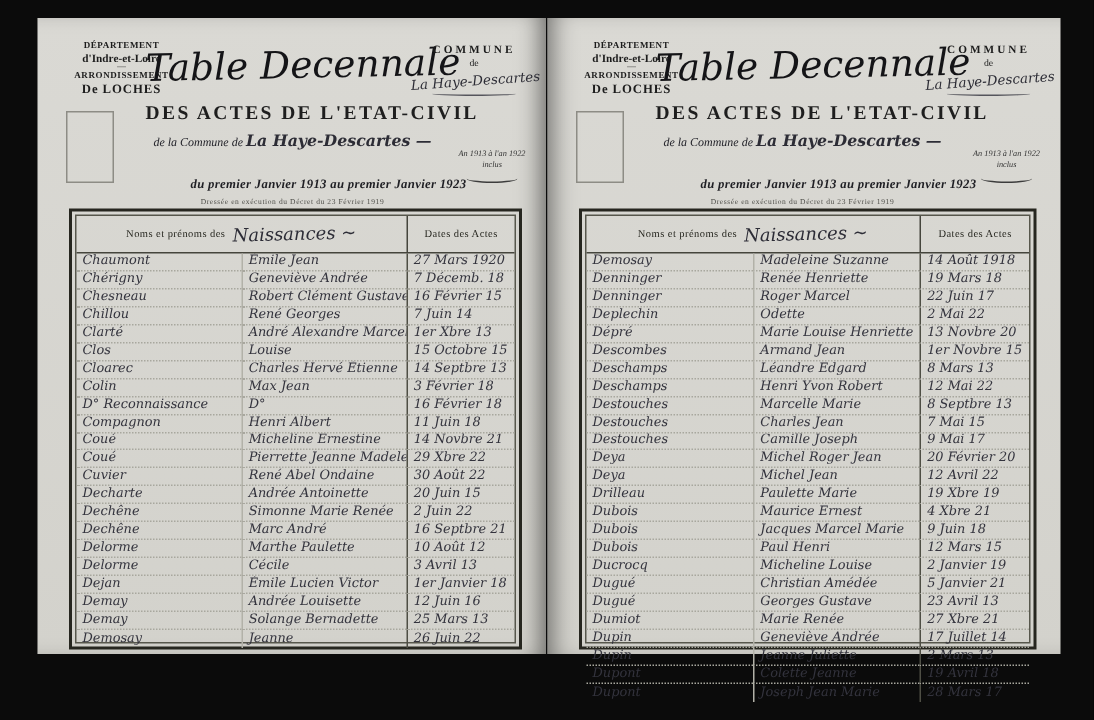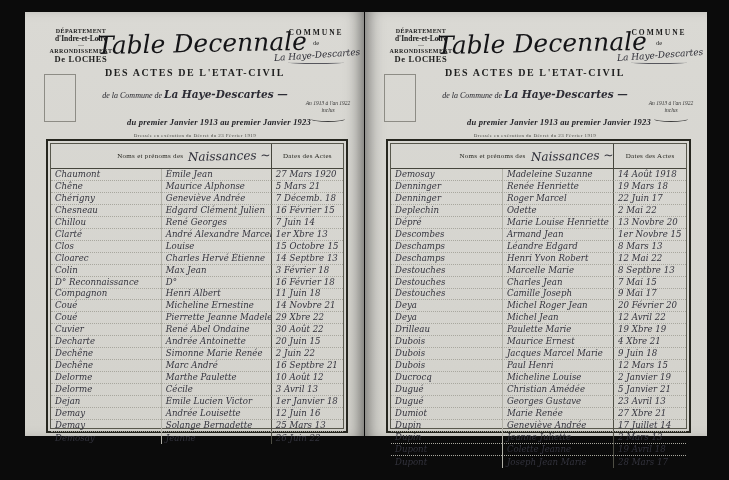--- a/index.html
+++ b/index.html
@@ -13,22 +13,22 @@
 
   .dept { position:absolute; top:16px; left:8px; width:96px; text-align:center; color:#1c1c1c; }
   .dept-l1 { font-size:6px; font-weight:bold; letter-spacing:.4px; }
   .dept-l2 { font-size:7.5px; font-weight:bold; }
   .dept-sep { font-size:6px; line-height:5px; color:#333; }
   .dept-l3 { font-size:8.5px; font-weight:bold; letter-spacing:.6px; }
 
   .script-title { position:absolute; top:17px; left:72px; width:196px; text-align:center;
                   font-family:"DejaVu Serif", serif; font-style:italic; font-weight:normal;
                   font-size:25px; color:#141417; transform:rotate(-1.2deg); white-space:nowrap; }
-  .subtitle { position:absolute; top:55px; left:72px; width:196px; text-align:center;
-              font-size:10px; font-weight:bold; letter-spacing:1.6px; color:#1e1e1e; white-space:nowrap; }
+  .subtitle { position:absolute; top:55px; left:72px; width:196px; text-align:right;
+              font-size:13px; font-weight:bold; letter-spacing:1.6px; color:#1e1e1e; white-space:nowrap; }
 
   .commune { position:absolute; top:16px; right:6px; width:84px; text-align:center; color:#1c1c1c; }
   .commune-l1 { font-size:7.5px; font-weight:bold; letter-spacing:2px; }
   .commune-l2 { font-size:6.5px; margin-top:2px; }
   .commune-script { font-size:9px; font-style:italic; font-family:"DejaVu Serif", serif;
                     color:#2c2c35; margin-top:4px; transform:rotate(-4deg); white-space:nowrap; }
   .commune-underline { width:56px; height:3px; border-bottom:1px solid #55555c;
                        border-radius:50%; margin:1px auto 0; }
 
   .mid-lines { position:absolute; top:76px; left:52px; width:236px; text-align:center; }
@@ -43,21 +43,21 @@
   .flourish { width:34px; height:6px; border-bottom:1.5px solid #3c3c3c; border-radius:50%;
               margin:2px auto 0; }
   .margin-box { position:absolute; top:62px; left:19px; width:32px; height:48px;
                 border:1px solid #8d8c85; }
 
   .table-outer { position:absolute; left:21px; right:16px; top:127px; bottom:3px;
                  border:2px solid #26261f; padding:2px; }
   .table-inner { width:100%; height:100%; border:1px solid #57574c;
                  display:flex; flex-direction:column; }
   .thead { flex:0 0 25px; display:flex; border-bottom:1px solid #45453c; }
-  .th-names { flex:0 0 75.3%; display:flex; align-items:center; justify-content:flex-end; }
+  .th-names { flex:0 0 75.3%; display:flex; align-items:center; justify-content:center; }
   .th-label { font-size:7px; color:#26261f; letter-spacing:.3px; }
   .th-script { font-size:12px; font-style:italic; font-family:"DejaVu Serif", serif;
                color:#2c2c36; margin-left:5px; transform:rotate(-1.5deg); }
   .th-dates { flex:1; display:flex; align-items:center; justify-content:center;
               font-size:7px; color:#26261f; border-left:1px solid #45453c; letter-spacing:.3px; }
 
   .tbody { flex:1; display:flex; flex-direction:column; }
   .row { flex:1; display:flex; min-height:0; }
   .cell { font-family:"DejaVu Serif", serif; font-style:italic; font-size:8.6px; line-height:10px;
           color:#33333d; white-space:nowrap; overflow:hidden;
@@ -118,35 +118,30 @@
           <div class="th-dates">Dates des Actes</div>
         </div>
         <div class="tbody">
 
             <div class="row">
               <div class="cell c-surname">Chaumont</div>
               <div class="cell c-given">Émile Jean</div>
               <div class="cell c-date">27 Mars 1920</div>
             </div>
 
-            <div class="row">
-              <div class="cell c-surname">Chêne</div>
-              <div class="cell c-given">Maurice Alphonse</div>
-              <div class="cell c-date">5 Mars 21</div>
-            </div>
 
             <div class="row">
               <div class="cell c-surname">Chérigny</div>
               <div class="cell c-given">Geneviève Andrée</div>
               <div class="cell c-date">7 Décemb. 18</div>
             </div>
 
             <div class="row">
               <div class="cell c-surname">Chesneau</div>
-              <div class="cell c-given">Edgard Clément Julien</div>
+              <div class="cell c-given">Robert Clément Gustave</div>
               <div class="cell c-date">16 Février 15</div>
             </div>
 
 
             <div class="row">
               <div class="cell c-surname">Chillou</div>
               <div class="cell c-given">René Georges</div>
               <div class="cell c-date">7 Juin 14</div>
             </div>
 

